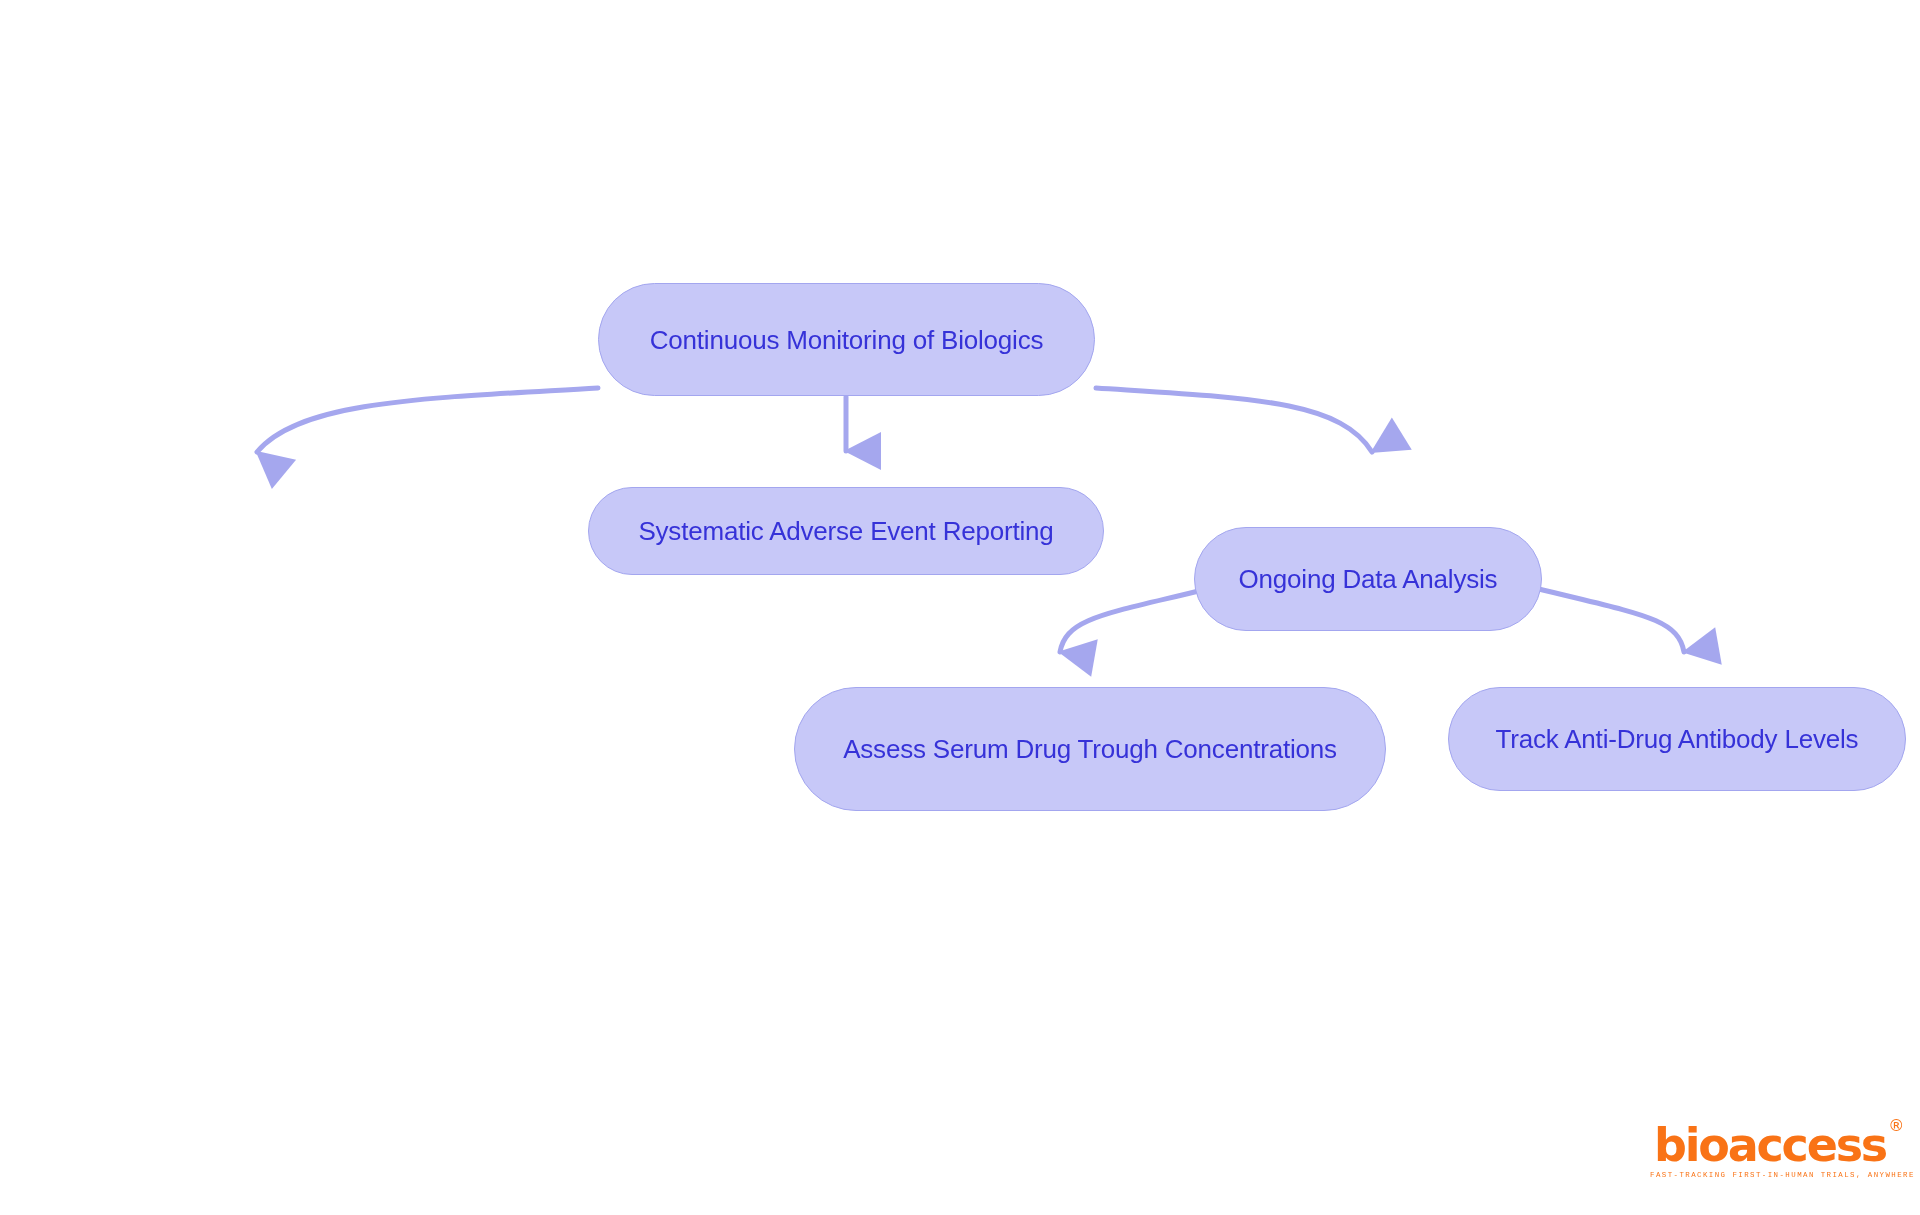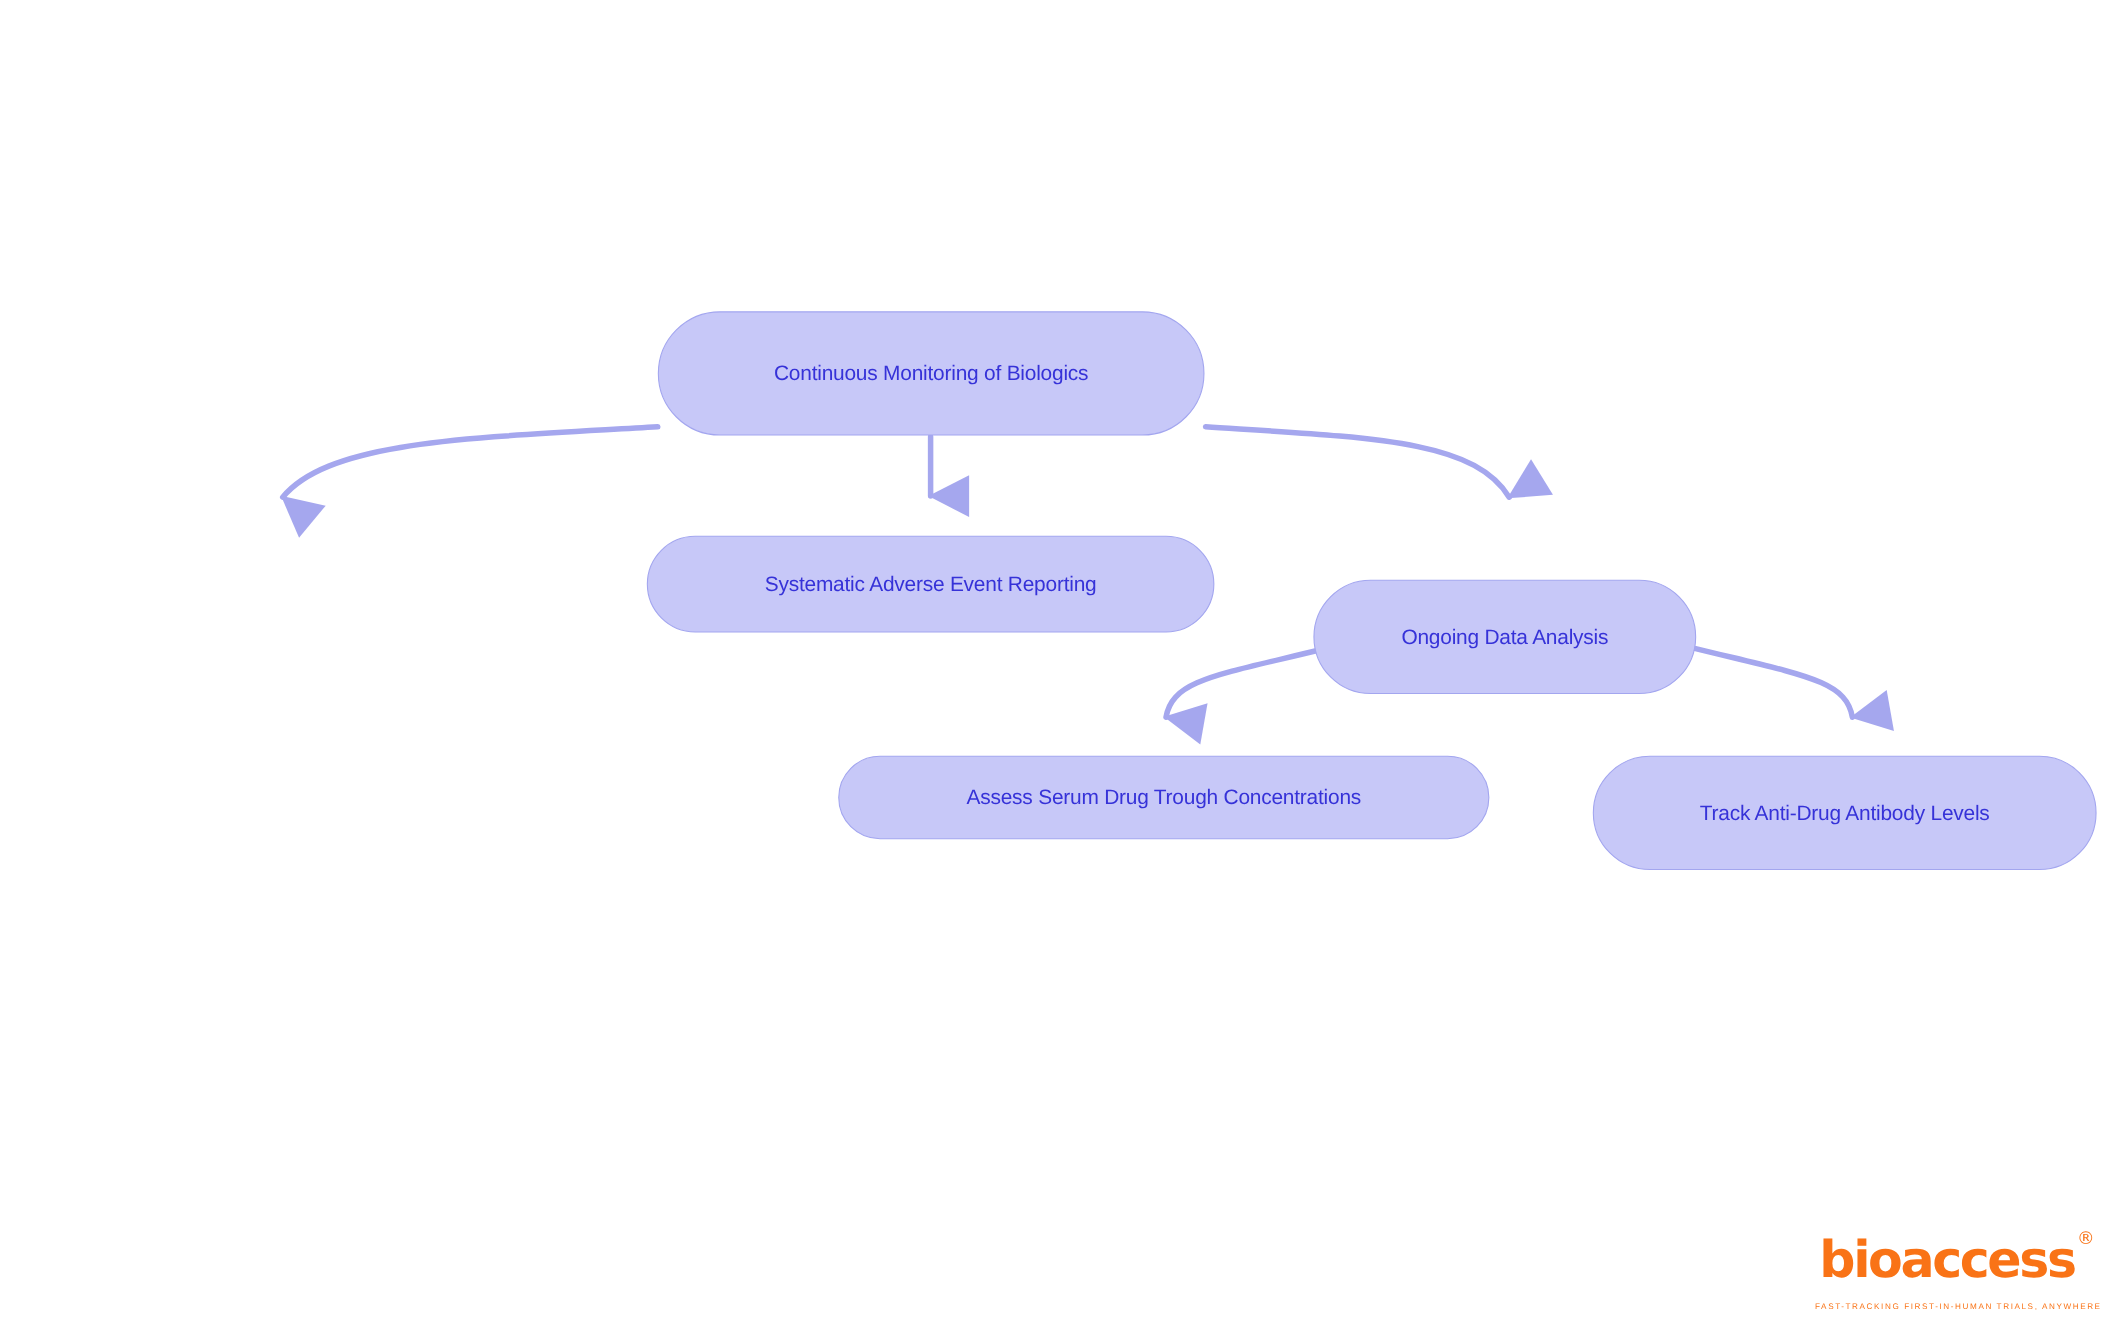--- a/index.html
+++ b/index.html
@@ -32,38 +32,38 @@
     position: absolute;
     box-sizing: border-box;
     background: #c7c8f8;
     border: 1.6px solid #a3a6ef;
     border-radius: 999px;
     display: flex;
     align-items: center;
     justify-content: center;
     color: #3632d8;
     font-family: "Liberation Sans", sans-serif;
-    font-size: 19px;
+    font-size: 26px;
     font-weight: 400;
     letter-spacing: -0.2px;
     white-space: nowrap;
     line-height: 1;
   }
   .node-label {
     display: block;
     padding: 0 6px;
   }
   
   #node-root      { left: 598px;  top: 283px; width: 497px;  height: 113px; }
   
   #node-regular   { left: 14px;   top: 487px; width: 484px;  height: 104px; }
   #node-adverse   { left: 588px;  top: 487px; width: 516px;  height: 88px; }
   #node-ongoing   { left: 1194px; top: 487px; width: 348px;  height: 104px; margin-top: 40px; }
   
-  #node-serum     { left: 762px;  top: 687px; width: 592px;  height: 76px; }
+  #node-serum     { left: 794px;  top: 687px; width: 592px;  height: 124px; }
   #node-antibody  { left: 1448px; top: 687px; width: 458px;  height: 104px; }
 
   #logo {
     position: absolute;
     left: 1650px;
     top: 1122px;
     width: 240px;
     text-align: center;
   }
   #logo-wordmark {
@@ -80,26 +80,26 @@
     font-family: "DejaVu Sans", sans-serif;
     font-size: 16px;
     font-weight: normal;
     color: #f97316;
     position: absolute;
     top: -4px;
     right: -16px;
     line-height: 1;
   }
   #logo-tagline {
-    font-family: Liberation Sans, sans-serif;
+    font-family: Liberation Mono, monospace;
     font-size: 7.4px;
     color: #f97316;
     letter-spacing: 1.45px;
     line-height: 1;
-    margin-top: 16px;
+    margin-top: 4px;
     white-space: nowrap;
   }
 </style>
 </head>
 <body>
 
 <div id="stage">
 
   <svg id="edge-layer" viewBox="0 0 1920 1215" width="1920" height="1215" xmlns="http://www.w3.org/2000/svg">
     <defs>

